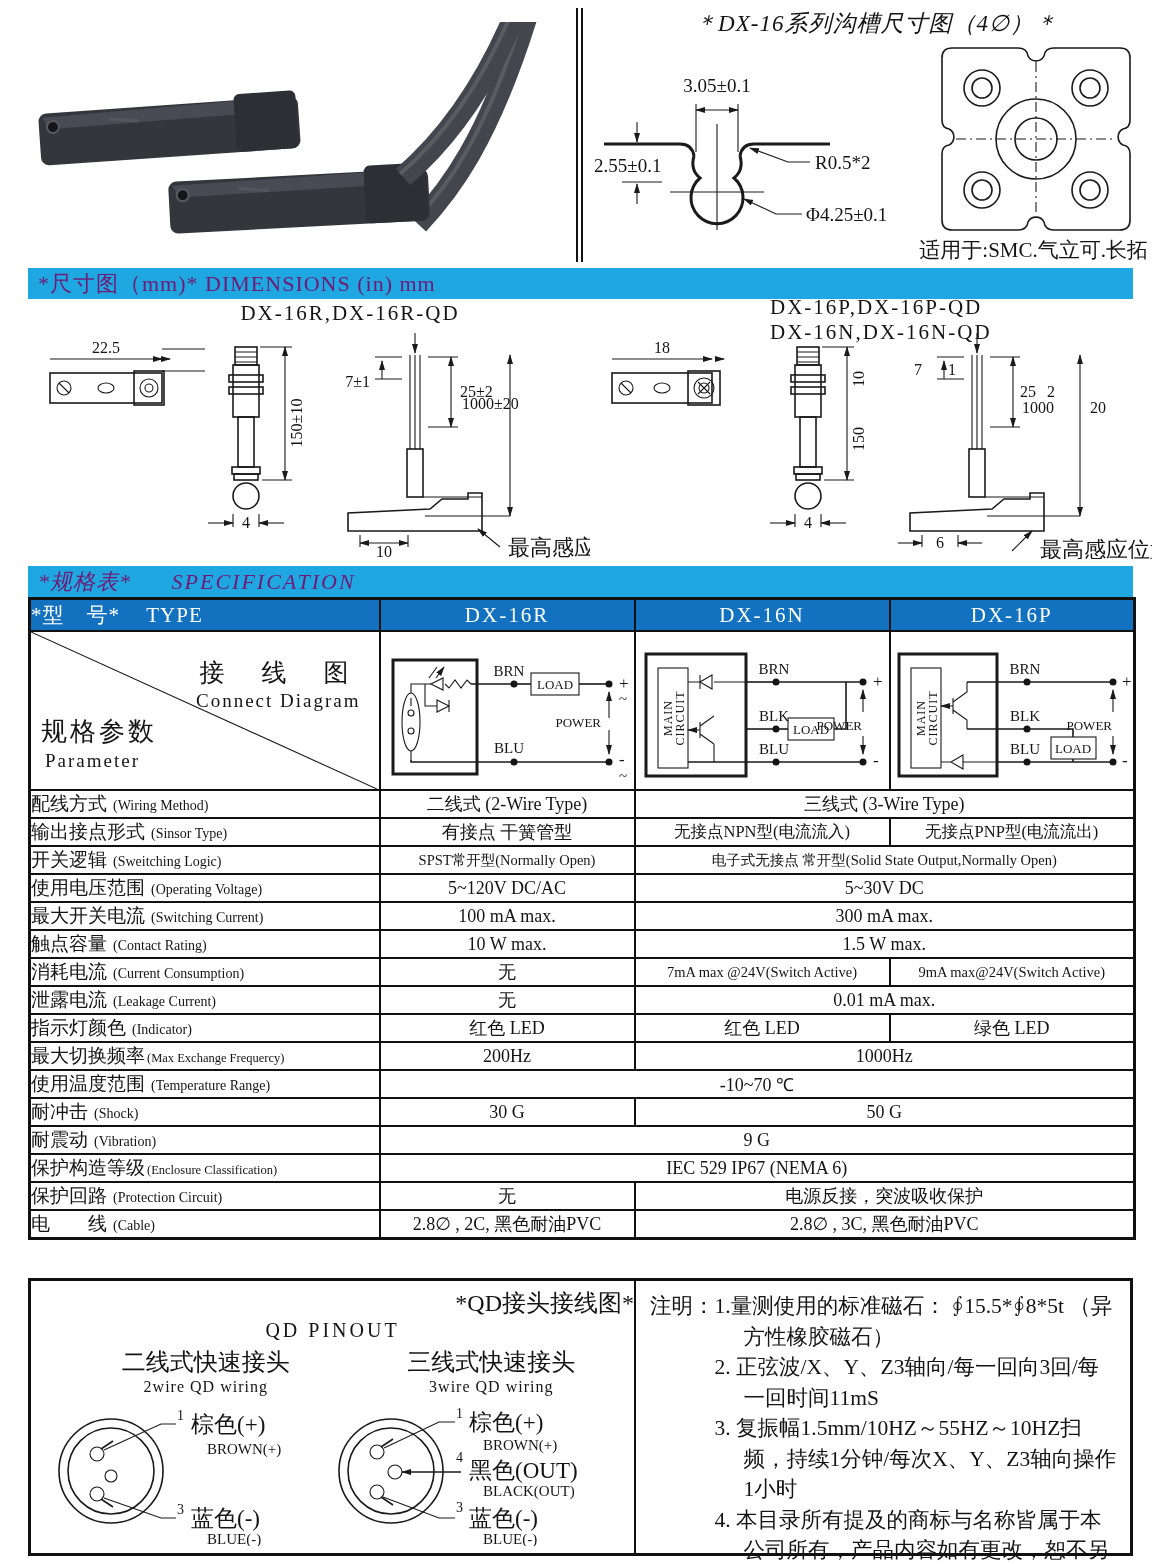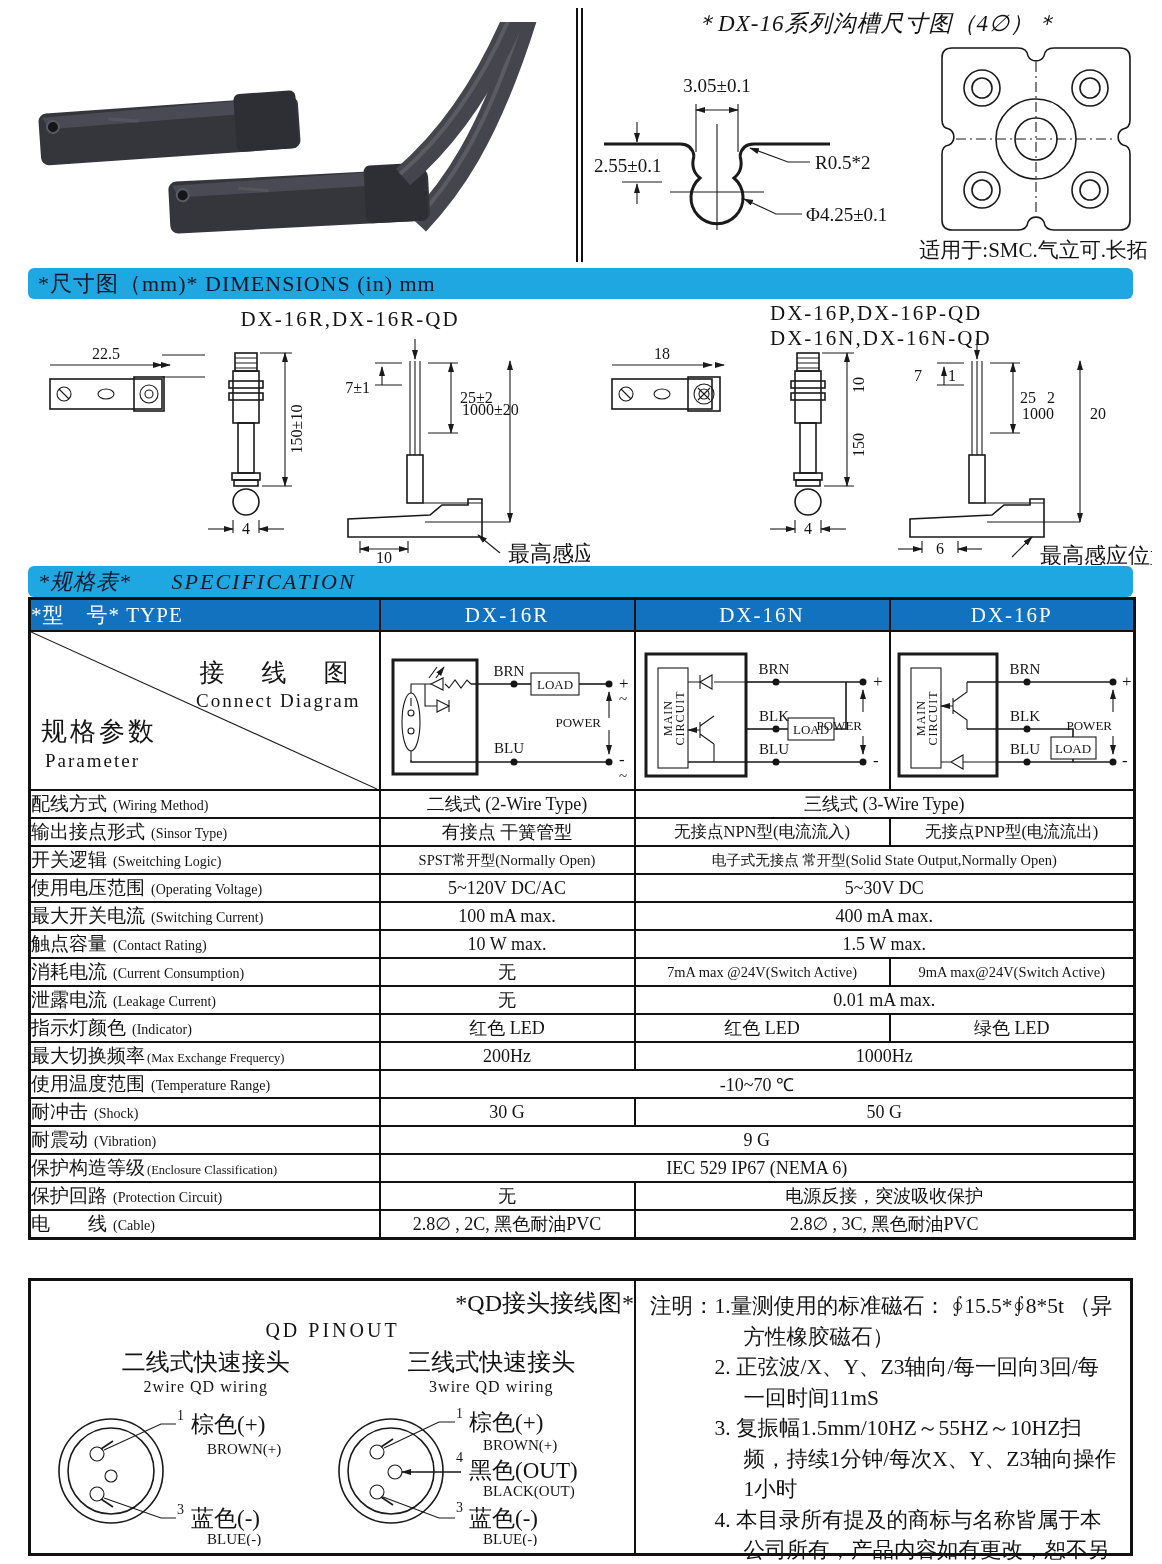--- a/index.html
+++ b/index.html
@@ -14,25 +14,25 @@
   
   #top{position:absolute;left:0;top:0;width:1162px;height:268px;}
   #photo{position:absolute;left:18px;top:22px;}
   #topdivider{position:absolute;left:576px;top:8px;height:254px;width:3px;border-left:2px solid #111;border-right:2px solid #111;}
   #groove-title{position:absolute;left:596px;top:8px;width:560px;text-align:center;font-size:23px;letter-spacing:1px;font-style:italic;}
   #groove-svg{position:absolute;left:592px;top:52px;}
   #flange-svg{position:absolute;left:930px;top:40px;}
   #suitable{position:absolute;right:14px;top:236px;font-size:21px;}
 
   
-  .cyanbar{position:absolute;left:28px;width:1105px;height:31px;background:#1fa7e1;color:#0f172a;
-           font-size:22px;line-height:31px;padding-left:10px;box-sizing:border-box;letter-spacing:1px;border-radius:6px;}
+  .cyanbar{position:absolute;left:28px;width:1105px;height:31px;background:#1fa7e1;color:#701a75;
+           font-size:22px;line-height:31px;padding-left:10px;box-sizing:border-box;letter-spacing:1px;}
 
   
-  #dims{position:absolute;left:0;top:299px;width:1098px;height:267px;padding-left:24px;}
+  #dims{position:absolute;left:0;top:293px;width:1098px;height:267px;padding-left:24px;}
   #diml-title{position:absolute;left:170px;top:8px;width:360px;text-align:center;font-size:21px;letter-spacing:2px;}
   #dimr-title{position:absolute;left:770px;top:2px;font-size:21px;letter-spacing:2px;line-height:25px;}
   #diml-svg{position:absolute;left:30px;top:38px;}
   #dimr-svg{position:absolute;left:592px;top:38px;}
   .dimtxt{font-size:16px;}
   .notetxt{font-size:22px;}
 
   
   #spec-table{position:absolute;left:28px;top:597px;width:1105px;border-collapse:collapse;table-layout:fixed;}
   #spec-table td{border:2px solid #111;padding:0;overflow:hidden;}
@@ -304,21 +304,21 @@
     <colgroup>
         <col style="width:350px">
         <col style="width:255px">
         <col style="width:255px">
         <col style="width:245px">
       </colgroup>
     <tbody>
         <tr>
       <td class="typehead left">
         <span>*型　号*</span>
-        <span style="">TYPE</span>
+        <span style="margin-left:20px;">TYPE</span>
       </td>
       <td class="typehead">DX-16R</td>
       <td class="typehead">DX-16N</td>
       <td class="typehead">DX-16P</td>
     </tr>
 
     <tr>
       <td style="padding:0;">
         <div id="diagcell">
           <svg width="346" height="157" viewBox="0 0 346 157" style="position:absolute;left:0;top:0;">
@@ -444,21 +444,21 @@
       <td class="val sm" colspan="2">电子式无接点 常开型(Solid State Output,Normally Open)</td>
     </tr>
     <tr class="specrow">
       <td class="lab"><span class="lz">使用电压范围</span><span class="le">(Operating Voltage)</span></td>
       <td class="val">5~120V DC/AC</td>
       <td class="val" colspan="2">5~30V DC</td>
     </tr>
     <tr class="specrow">
       <td class="lab"><span class="lz">最大开关电流</span><span class="le">(Switching Current)</span></td>
       <td class="val">100 mA  max.</td>
-      <td class="val" colspan="2">400 mA  max.</td>
+      <td class="val" colspan="2">300 mA  max.</td>
     </tr>
     <tr class="specrow">
       <td class="lab"><span class="lz">触点容量</span><span class="le">(Contact Rating)</span></td>
       <td class="val">10 W  max.</td>
       <td class="val" colspan="2">1.5 W  max.</td>
     </tr>
     <tr class="specrow">
       <td class="lab"><span class="lz">消耗电流</span><span class="le">(Current Consumption)</span></td>
       <td class="val">无</td>
       <td class="val sm">7mA max @24V(Switch Active)</td>

